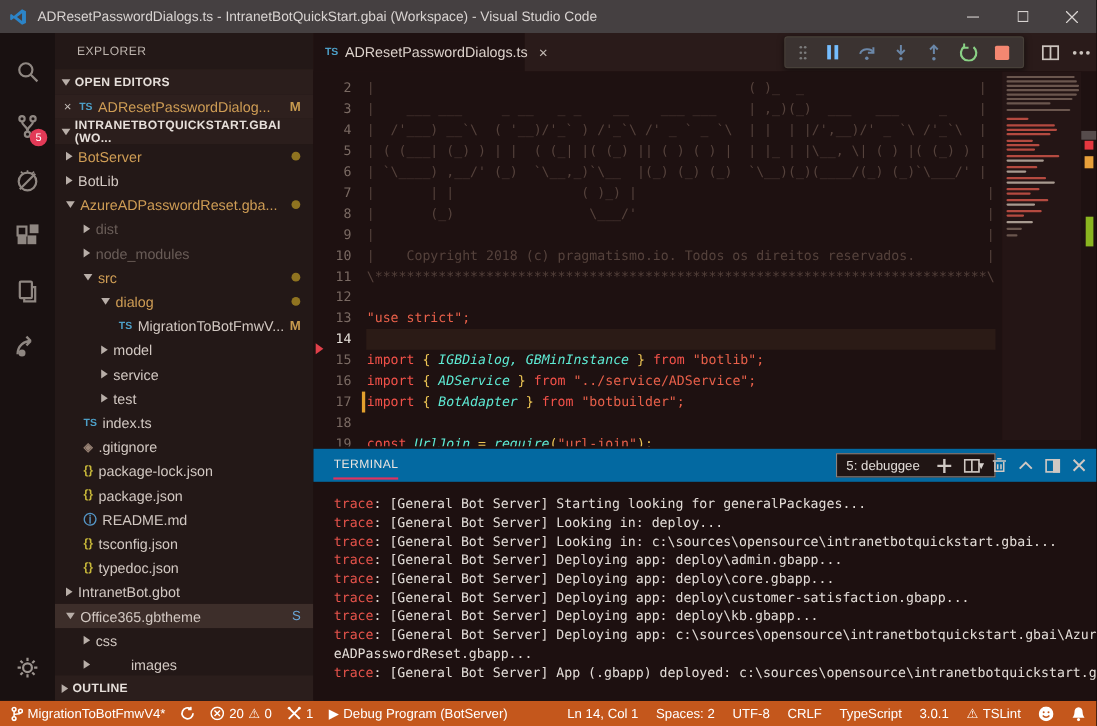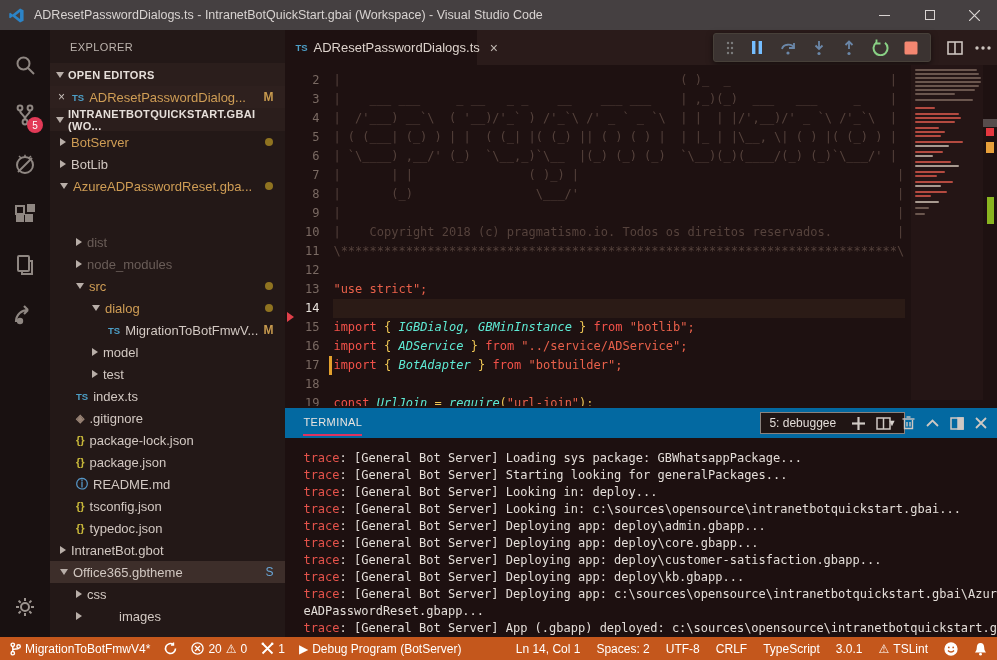--- a/index.html
+++ b/index.html
@@ -216,21 +216,21 @@
           </div>
           <div class="tree-row" style="padding-left: 10px;">
             <span class="chev closed"></span>
             <span class="tone-normal">BotLib</span>
           </div>
           <div class="tree-row" style="padding-left: 10px;">
             <span class="chev open"></span>
             <span class="tone-orange">AzureADPasswordReset.gba...</span>
             <span class="row-badge badge-dot"></span>
           </div>
-          <div class="tree-row" style="padding-left: 26px; margin-top: 34px;">
+          <div class="tree-row" style="padding-left: 26px;">
             <span class="chev closed"></span>
             <span class="tone-dim">dist</span>
           </div>
           <div class="tree-row" style="padding-left: 26px;">
             <span class="chev closed"></span>
             <span class="tone-dim">node_modules</span>
           </div>
           <div class="tree-row" style="padding-left: 26px;">
             <span class="chev open"></span>
             <span class="tone-orange">src</span>
@@ -245,20 +245,24 @@
             <span class="fic fic-ts">TS</span>
             <span class="tone-normal">MigrationToBotFmwV...</span>
             <span class="row-badge badge-M">M</span>
           </div>
           <div class="tree-row" style="padding-left: 42px;">
             <span class="chev closed"></span>
             <span class="tone-normal">model</span>
           </div>
           <div class="tree-row" style="padding-left: 42px;">
             <span class="chev closed"></span>
+            <span class="tone-normal">service</span>
+          </div>
+          <div class="tree-row" style="padding-left: 42px;">
+            <span class="chev closed"></span>
             <span class="tone-normal">test</span>
           </div>
           <div class="tree-row" style="padding-left: 26px;">
             <span class="fic fic-ts">TS</span>
             <span class="tone-normal">index.ts</span>
           </div>
           <div class="tree-row" style="padding-left: 26px;">
             <span class="fic fic-git">◈</span>
             <span class="tone-normal">.gitignore</span>
           </div>
@@ -294,20 +298,24 @@
           <div class="tree-row" style="padding-left: 26px;">
             <span class="chev closed"></span>
             <span class="tone-normal">css</span>
           </div>
           <div class="tree-row" style="padding-left: 26px; gap: 32px;">
             <span class="chev closed"></span>
             <span class="tone-normal">images</span>
           </div>
         </div>
 
+      <div class="section-header outline-header">
+        <span class="chev closed"></span>
+        <span>OUTLINE</span>
+      </div>
     </div>
 
     <div class="main-col">
       <div class="tabbar">
         <div class="tab">
           <span class="fic fic-ts">TS</span>
           <span>ADResetPasswordDialogs.ts</span>
           <span class="tab-close">×</span>
         </div>
 
@@ -480,21 +488,20 @@
               </svg>
           </span>
           <span>
             <svg width="12" height="12" viewBox="0 0 12 12" stroke="#cfc8c3" stroke-width="1.8">
                 <path d="M1 1 L11 11 M11 1 L1 11"></path>
               </svg>
           </span>
         </div>
       </div>
       <div class="terminal-content" id="term">
-          <div class="term-line"><span class="tprefix">trace</span><span>: </span><span class="tmsg">[General Bot Server] Loading sys package: GBWhatsappPackage...</span></div>
           <div class="term-line"><span class="tprefix">trace</span><span>: </span><span class="tmsg">[General Bot Server] Starting looking for generalPackages...</span></div>
           <div class="term-line"><span class="tprefix">trace</span><span>: </span><span class="tmsg">[General Bot Server] Looking in: deploy...</span></div>
           <div class="term-line"><span class="tprefix">trace</span><span>: </span><span class="tmsg">[General Bot Server] Looking in: c:\sources\opensource\intranetbotquickstart.gbai...</span></div>
           <div class="term-line"><span class="tprefix">trace</span><span>: </span><span class="tmsg">[General Bot Server] Deploying app: deploy\admin.gbapp...</span></div>
           <div class="term-line"><span class="tprefix">trace</span><span>: </span><span class="tmsg">[General Bot Server] Deploying app: deploy\core.gbapp...</span></div>
           <div class="term-line"><span class="tprefix">trace</span><span>: </span><span class="tmsg">[General Bot Server] Deploying app: deploy\customer-satisfaction.gbapp...</span></div>
           <div class="term-line"><span class="tprefix">trace</span><span>: </span><span class="tmsg">[General Bot Server] Deploying app: deploy\kb.gbapp...</span></div>
           <div class="term-line wrap"><span class="tprefix">trace</span><span>: </span><span class="tmsg">[General Bot Server] Deploying app: c:\sources\opensource\intranetbotquickstart.gbai\AzureADPasswordReset.gbapp...</span></div>
           <div class="term-line"><span class="tprefix">trace</span><span>: </span><span class="tmsg">[General Bot Server] App (.gbapp) deployed: c:\sources\opensource\intranetbotquickstart.g</span></div>
         </div>

